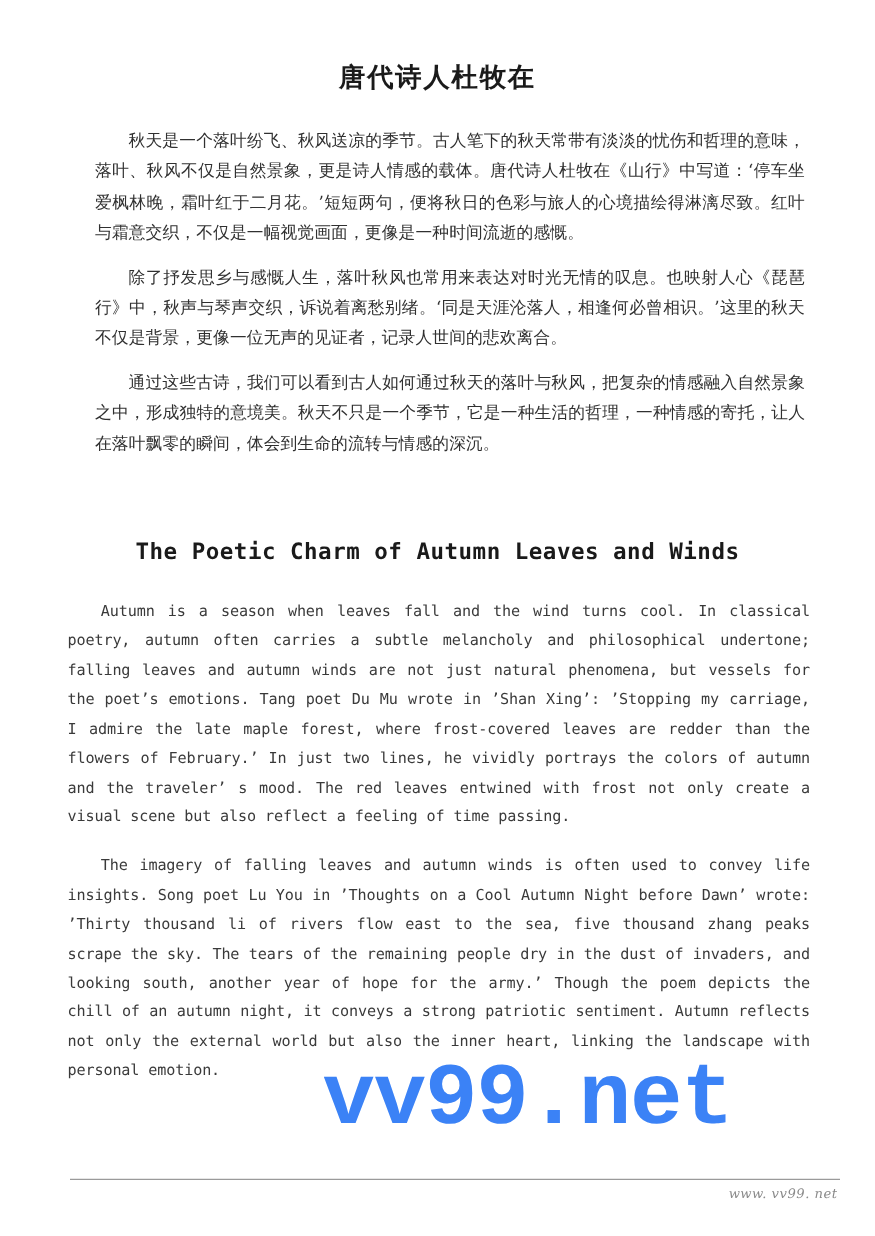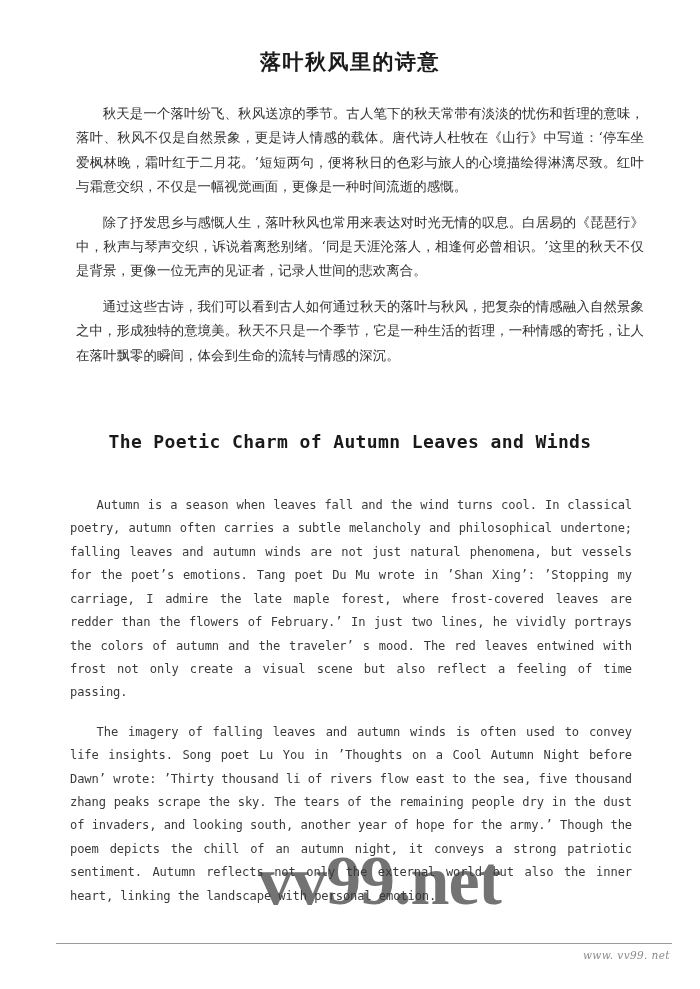--- a/index.html
+++ b/index.html
@@ -23,25 +23,25 @@
     height: 989px;
     box-sizing: border-box;
     padding: 0;
   }
 
   
   .watermark {
     position: absolute;
     left: 258px;
     top: 846px;
-    font-family: Liberation Serif, serif;
+    font-family: Liberation Mono, monospace;
     font-weight: bold;
     font-size: 70px;
     letter-spacing: -1px;
-    color: #737373;
+    color: #3b82f6;
     line-height: 1;
     user-select: none;
     pointer-events: none;
     z-index: 0;
     white-space: nowrap;
   }
 
   .content {
     position: relative;
     z-index: 2;
@@ -83,21 +83,21 @@
     font-family: "DejaVu Sans Mono", "Liberation Mono", monospace;
     font-weight: bold;
     font-size: 18px;
     letter-spacing: 0.4px;
     color: #1a1a1a;
     margin: 0;
     padding-top: 52px;
   }
 
   .en-body {
-    margin: 16px;
+    margin: 0;
     padding: 0 52px 0 54px;
     padding-top: 26px;
   }
 
   p.en-para {
     margin: 0 0 16px 0;
     font-family: "DejaVu Sans Mono", "Liberation Mono", monospace;
     font-size: 12.1px;
     line-height: 23.4px;
     text-align: justify;
@@ -136,25 +136,25 @@
 </style>
 </head>
 <body>
 
 <div class="page">
 
   <div class="watermark">vv99.net</div>
 
   <div class="content">
 
-    <h1 class="cn-title">落叶秋风里的诗意</h1>
+    <h1 class="cn-title">唐代诗人杜牧在</h1>
 
     <div class="cn-body">
       <p class="cn-para">秋天是一个落叶纷飞、秋风送凉的季节。古人笔下的秋天常带有淡淡的忧伤和哲理的意味，落叶、秋风不仅是自然景象，更是诗人情感的载体。唐代诗人杜牧在《山行》中写道：‘停车坐爱枫林晚，霜叶红于二月花。’短短两句，便将秋日的色彩与旅人的心境描绘得淋漓尽致。红叶与霜意交织，不仅是一幅视觉画面，更像是一种时间流逝的感慨。</p>
-      <p class="cn-para">除了抒发思乡与感慨人生，落叶秋风也常用来表达对时光无情的叹息。白居易的《琵琶行》中，秋声与琴声交织，诉说着离愁别绪。‘同是天涯沦落人，相逢何必曾相识。’这里的秋天不仅是背景，更像一位无声的见证者，记录人世间的悲欢离合。</p>
+      <p class="cn-para">除了抒发思乡与感慨人生，落叶秋风也常用来表达对时光无情的叹息。也映射人心《琵琶行》中，秋声与琴声交织，诉说着离愁别绪。‘同是天涯沦落人，相逢何必曾相识。’这里的秋天不仅是背景，更像一位无声的见证者，记录人世间的悲欢离合。</p>
       <p class="cn-para">通过这些古诗，我们可以看到古人如何通过秋天的落叶与秋风，把复杂的情感融入自然景象之中，形成独特的意境美。秋天不只是一个季节，它是一种生活的哲理，一种情感的寄托，让人在落叶飘零的瞬间，体会到生命的流转与情感的深沉。</p>
     </div>
 
     <h2 class="en-title">The Poetic Charm of Autumn Leaves and Winds</h2>
 
     <div class="en-body">
       <p class="en-para">Autumn is a season when leaves fall and the wind turns cool. In classical poetry, autumn often carries a subtle melancholy and philosophical undertone; falling leaves and autumn winds are not just natural phenomena, but vessels for the poet’s emotions. Tang poet Du Mu wrote in ’Shan Xing’: ’Stopping my carriage, I admire the late maple forest, where frost-covered leaves are redder than the flowers of February.’ In just two lines, he vividly portrays the colors of autumn and the traveler’ s mood. The red leaves entwined with frost not only create a visual scene but also reflect a feeling of time passing.</p>
       <p class="en-para">The imagery of falling leaves and autumn winds is often used to convey life insights. Song poet Lu You in ’Thoughts on a Cool Autumn Night before Dawn’ wrote: ’Thirty thousand li of rivers flow east to the sea, five thousand zhang peaks scrape the sky. The tears of the remaining people dry in the dust of invaders, and looking south, another year of hope for the army.’ Though the poem depicts the chill of an autumn night, it conveys a strong patriotic sentiment. Autumn reflects not only the external world but also the inner heart, linking the landscape with personal emotion.</p>
 
     </div>

